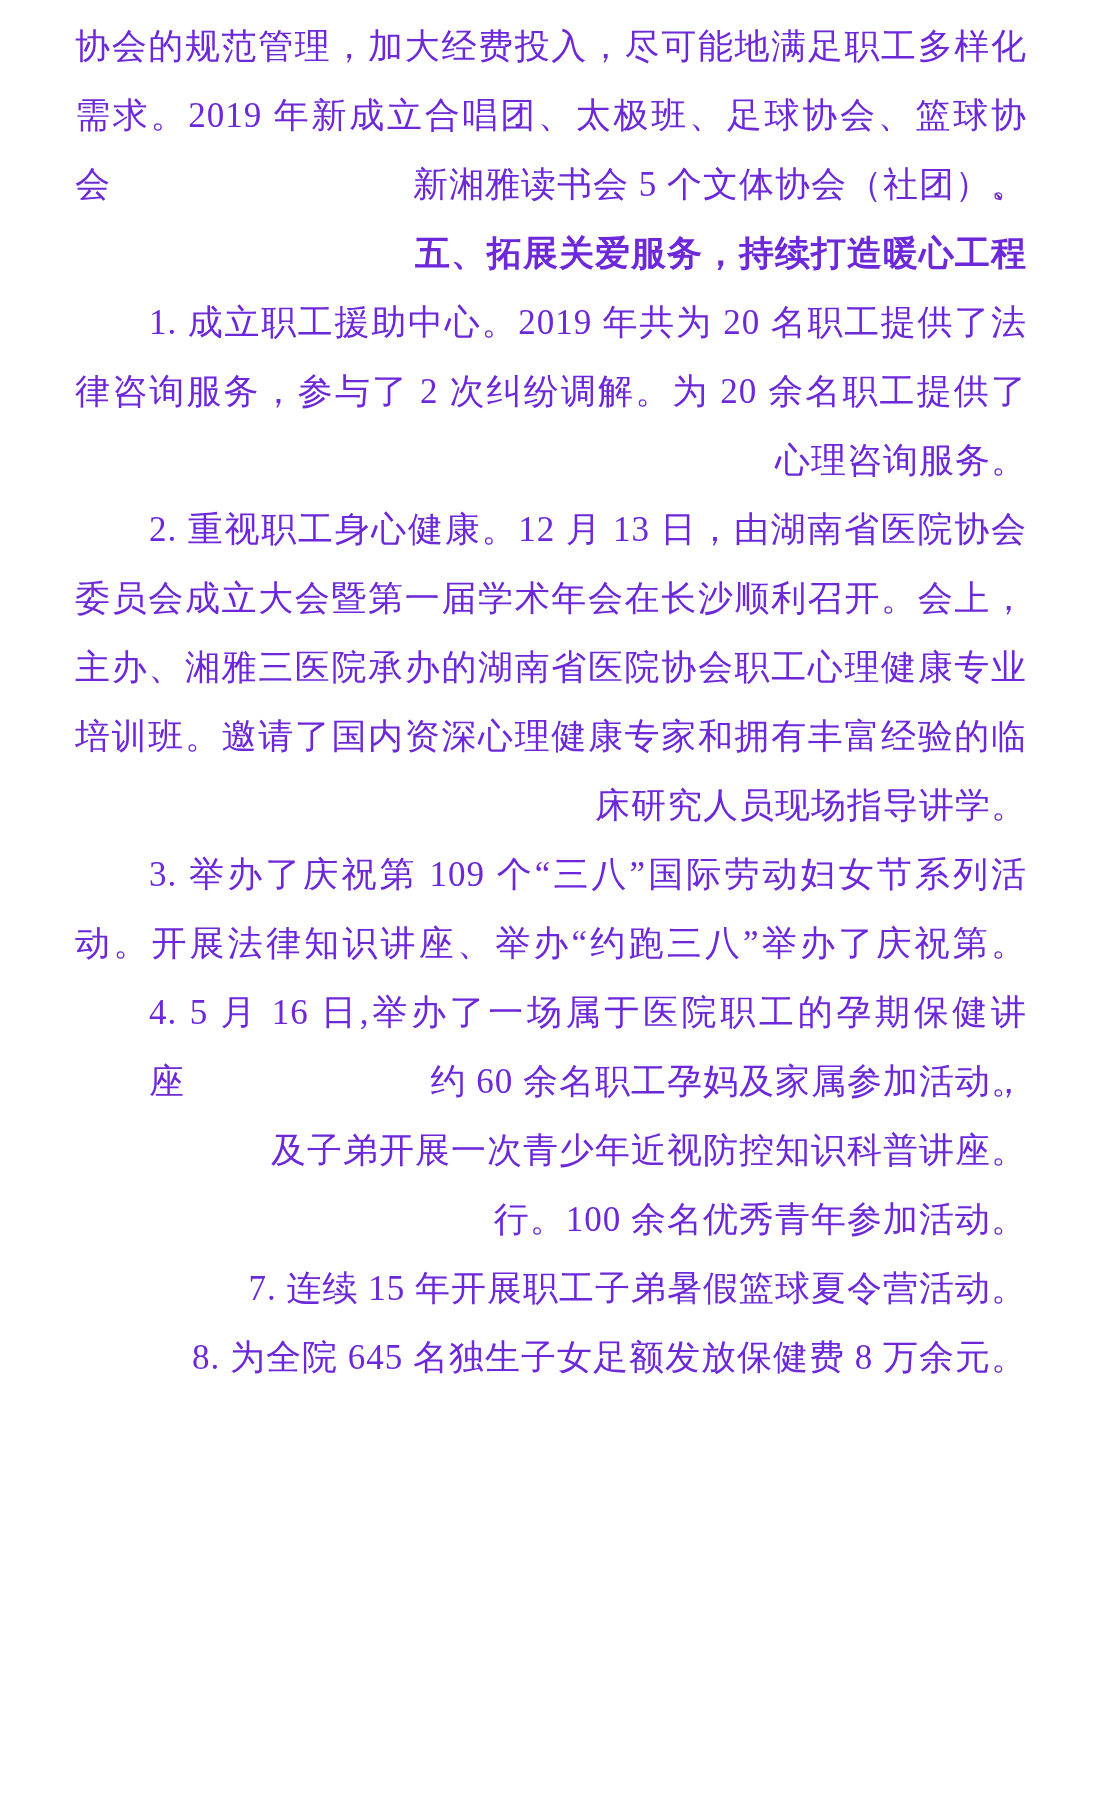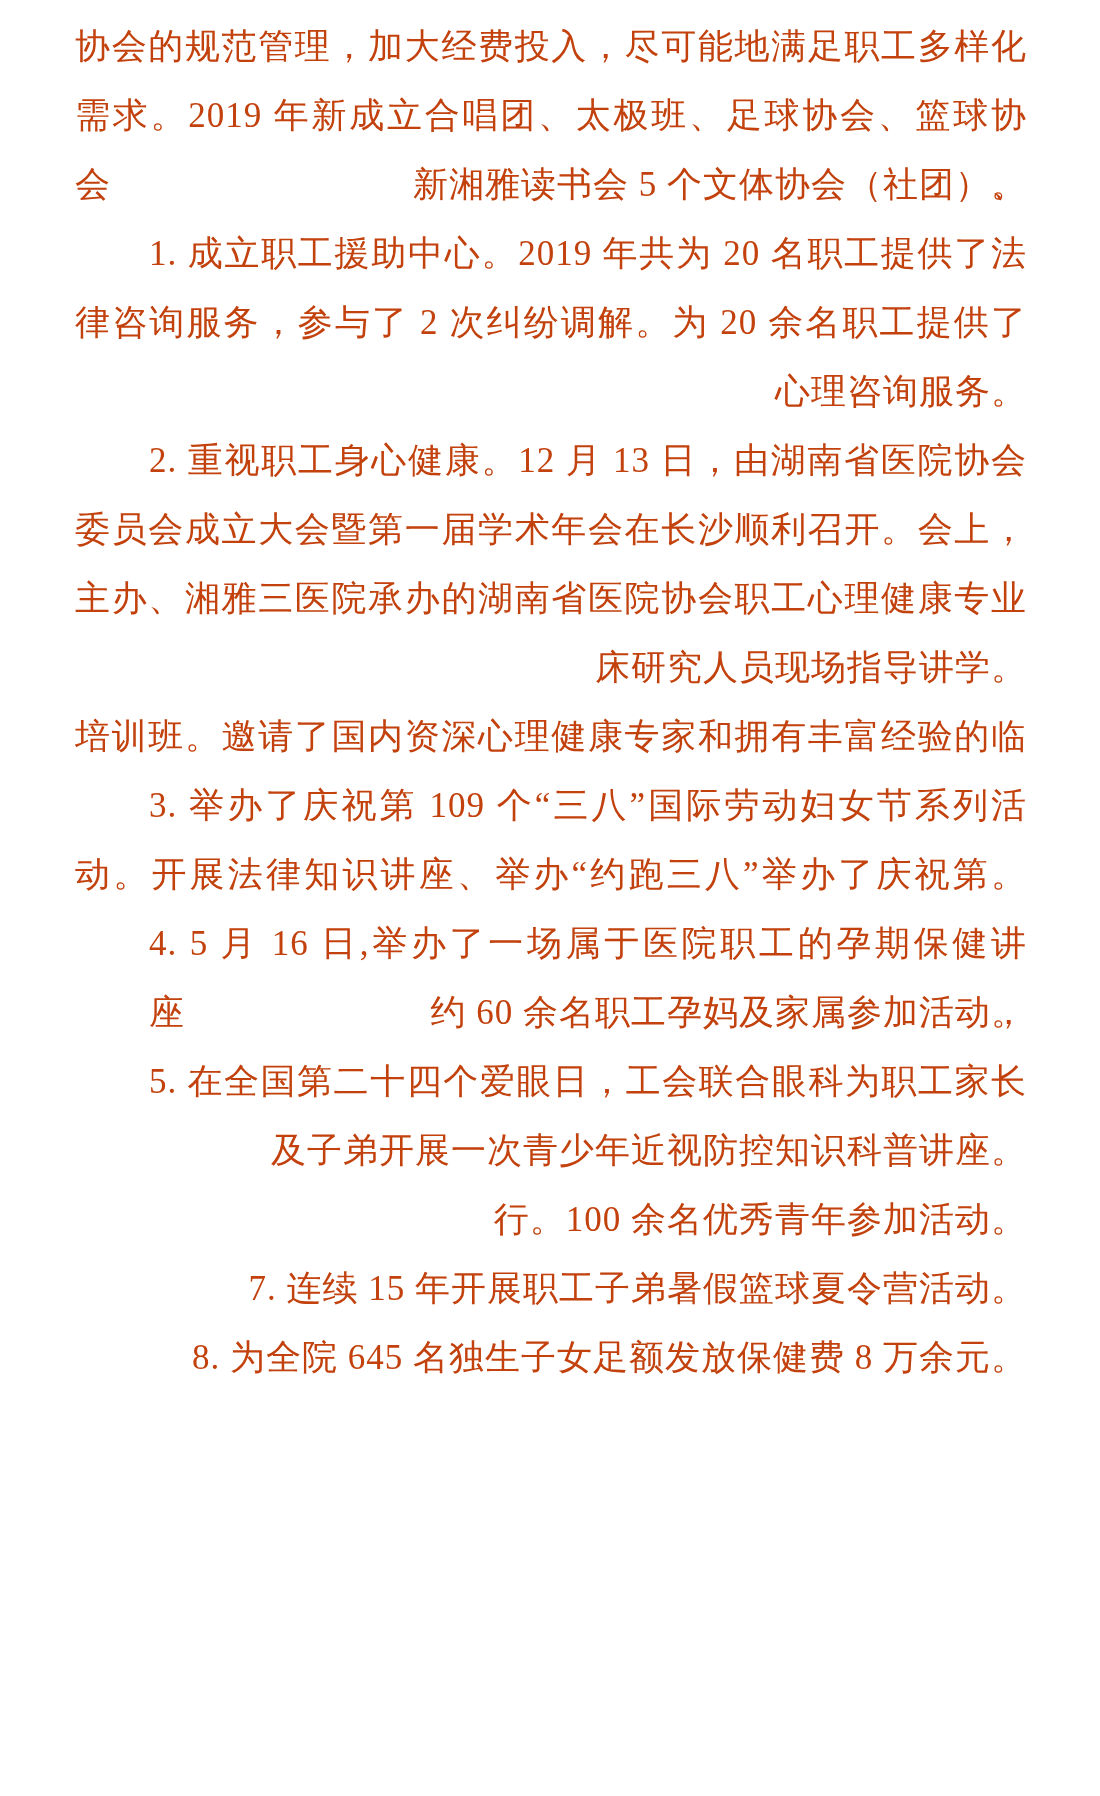--- a/index.html
+++ b/index.html
@@ -7,21 +7,21 @@
     padding: 0;
     background: #ffffff;
   }
   .page {
     position: relative;
     width: 1100px;
     height: 1796px;
     background: #ffffff;
     overflow: hidden;
     font-family: "Liberation Serif", "DejaVu Serif", serif;
-    color: #c2410c;
+    color: #6d28d9;
   }
   .content {
     position: absolute;
     left: 75px;
     top: 12px;
     width: 952px;
   }
   .line {
     font-size: 35px;
     line-height: 69px;
@@ -45,31 +45,31 @@
   }
 </style>
 </head>
 <body>
 
 <div class="page">
   <div class="content">
       <div class="line justify">协会的规范管理，加大经费投入，尽可能地满足职工多样化</div>
       <div class="line justify">需求。2019 年新成立合唱团、太极班、足球协会、篮球协会、</div>
       <div class="line">新湘雅读书会 5 个文体协会（社团）。</div>
+      <div class="line indent bold">五、拓展关爱服务，持续打造暖心工程</div>
       <div class="line justify indent">1. 成立职工援助中心。2019 年共为 20 名职工提供了法</div>
       <div class="line justify">律咨询服务，参与了 2 次纠纷调解。为 20 余名职工提供了</div>
       <div class="line">心理咨询服务。</div>
       <div class="line justify indent">2. 重视职工身心健康。12 月 13 日，由湖南省医院协会</div>
       <div class="line justify">委员会成立大会暨第一届学术年会在长沙顺利召开。会上，</div>
       <div class="line justify">主办、湘雅三医院承办的湖南省医院协会职工心理健康专业</div>
+      <div class="line justify">培训班。邀请了国内资深心理健康专家和拥有丰富经验的临</div>
       <div class="line">床研究人员现场指导讲学。</div>
-      <div class="line justify">培训班。邀请了国内资深心理健康专家和拥有丰富经验的临</div>
       <div class="line justify indent">3. 举办了庆祝第 109 个“三八”国际劳动妇女节系列活</div>
       <div class="line justify">动。开展法律知识讲座、举办“约跑三八”举办了庆祝第。</div>
       <div class="line justify indent">4. 5 月 16 日,举办了一场属于医院职工的孕期保健讲座，</div>
       <div class="line">约 60 余名职工孕妈及家属参加活动。</div>
-      <div class="line justify indent">5. 在全国第二十四个爱眼日，工会联合眼科为职工家长</div>
       <div class="line">及子弟开展一次青少年近视防控知识科普讲座。</div>
       <div class="line">行。100 余名优秀青年参加活动。</div>
       <div class="line indent">7. 连续 15 年开展职工子弟暑假篮球夏令营活动。</div>
       <div class="line indent">8. 为全院 645 名独生子女足额发放保健费 8 万余元。</div>
     </div>
 </div>
 
 </body></html>

